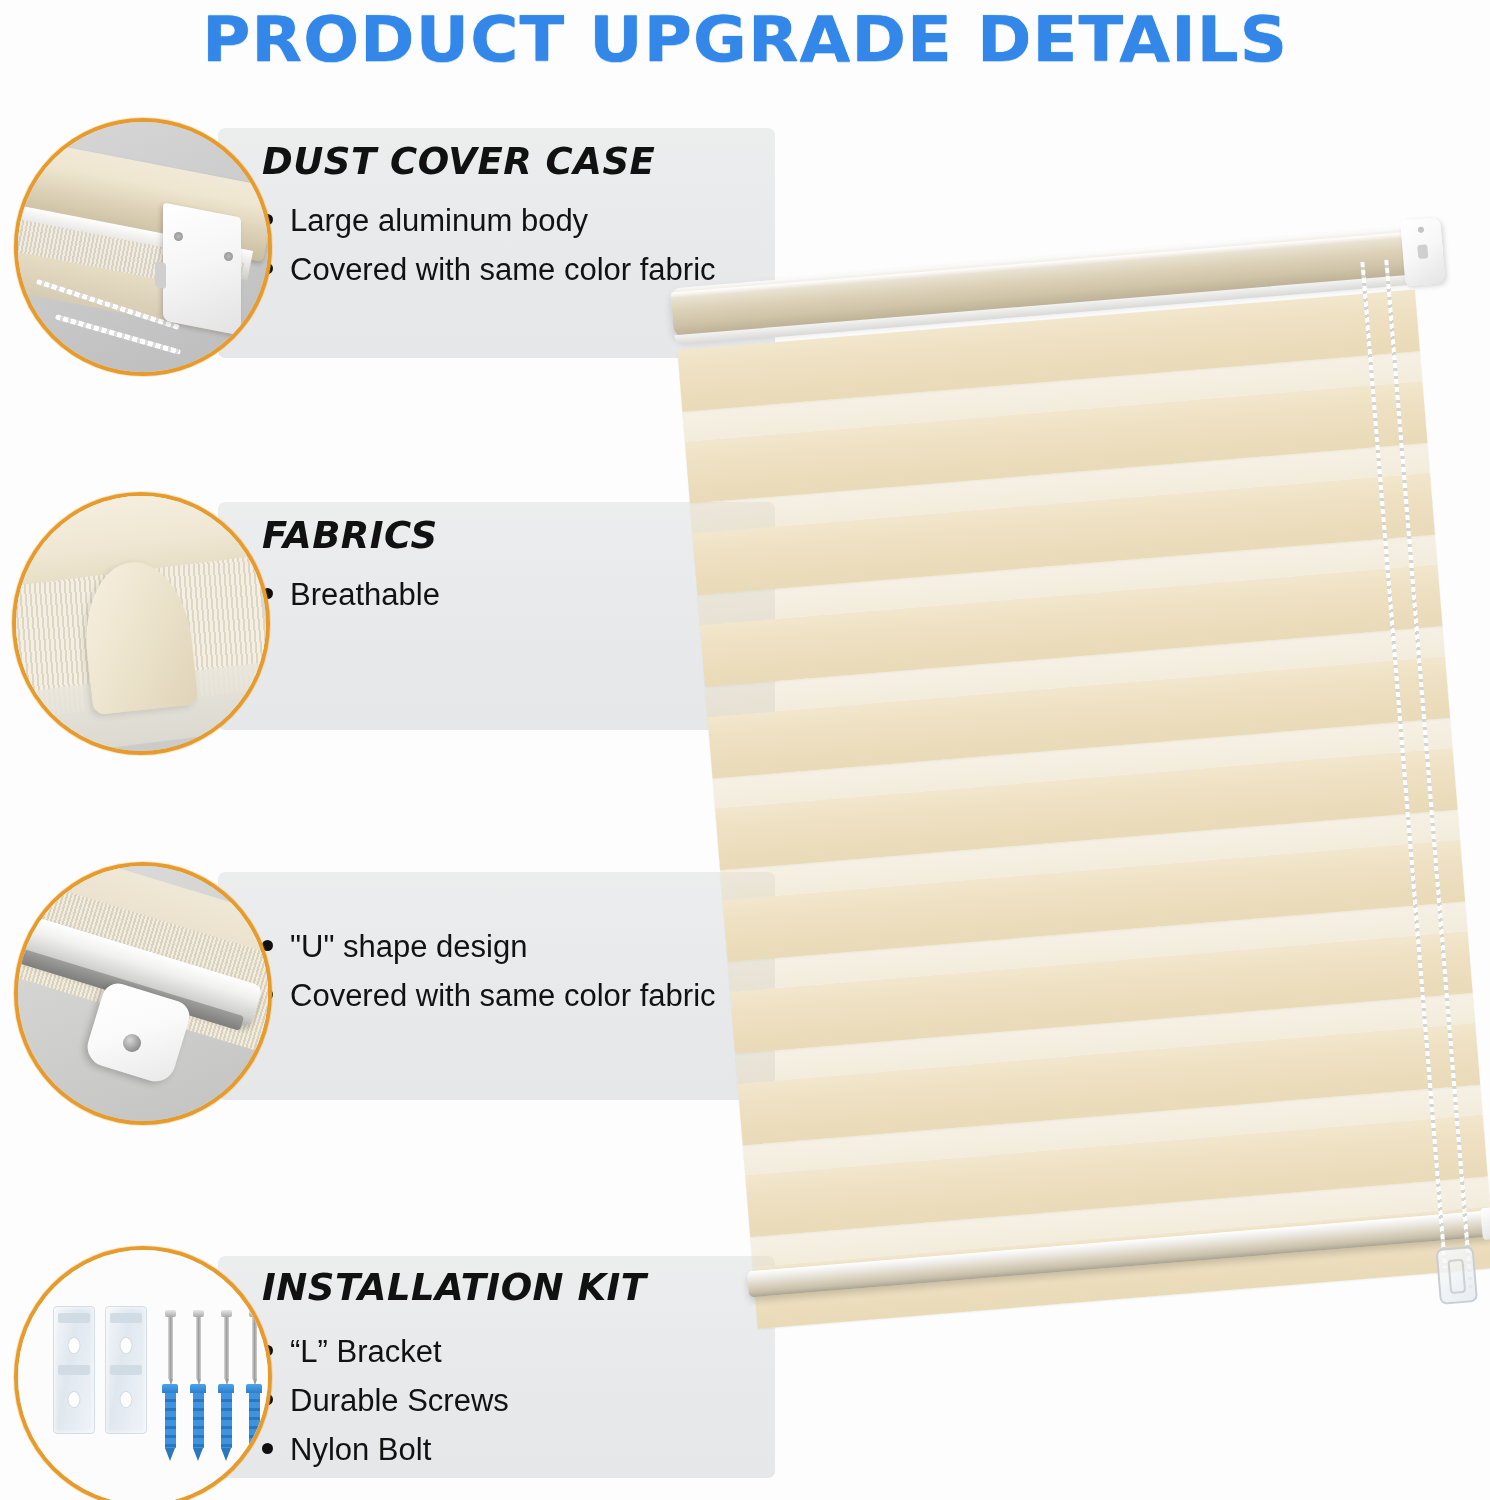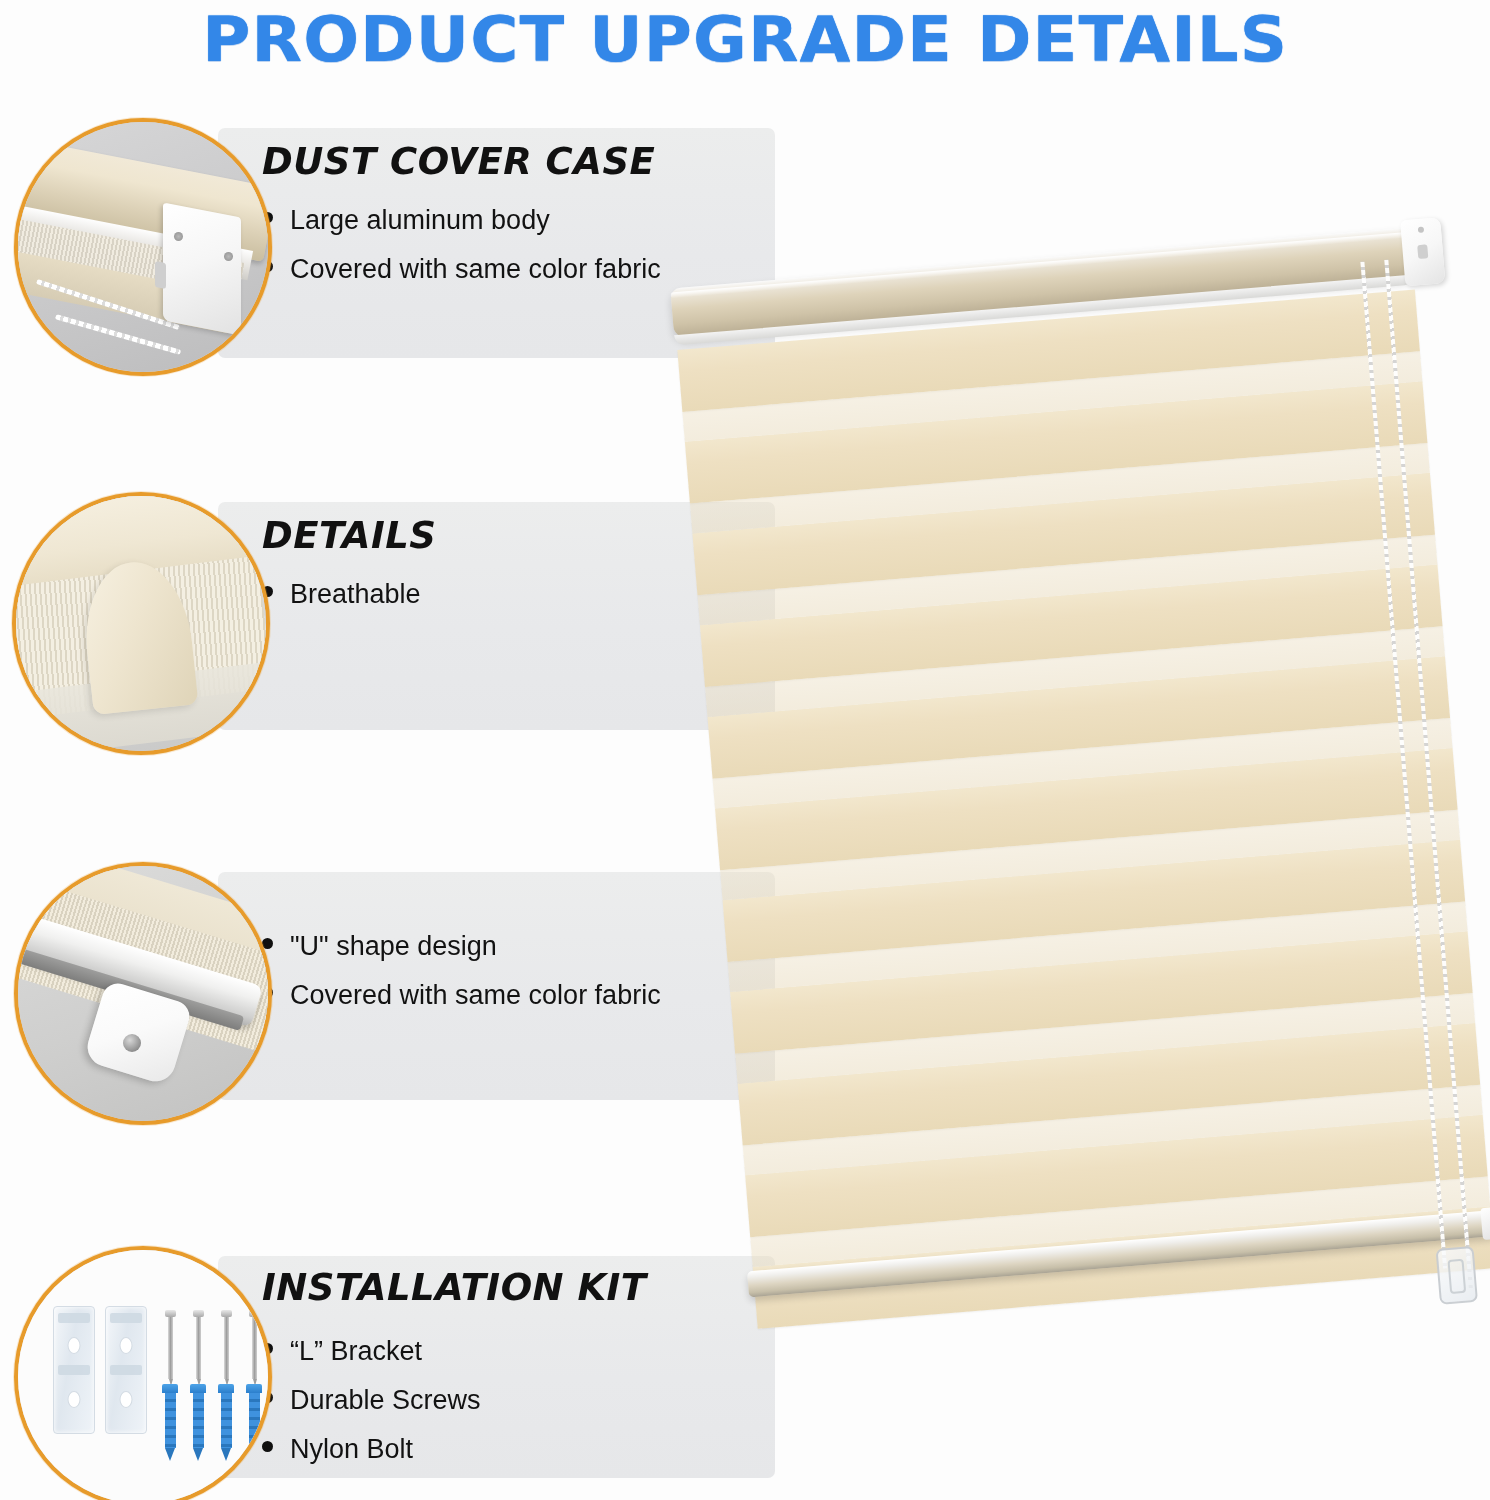--- a/index.html
+++ b/index.html
@@ -40,21 +40,21 @@
     font-size:37px;line-height:40px;
     letter-spacing:.5px;
     color:#111;
     white-space:nowrap;
     font-style:italic;
   }
   .bullets{margin:0;padding:0;list-style:none;}
   .bullets li{
     display:flex;align-items:baseline;
     font-family:"Liberation Sans","DejaVu Sans",sans-serif;
-    font-size:27px;line-height:49px;
+    font-size:31px;line-height:49px;
     color:#121212;white-space:nowrap;
   }
   .bullets li .dot{
     width:11px;height:11px;border-radius:50%;
     background:#101010;flex:0 0 11px;margin-right:17px;
     position:relative;top:-6px;
   }
 
   
   .oval{
@@ -312,21 +312,21 @@
     <div class="ovinner">
       <div class="ph2-bg"></div>
       <div class="ph2-top"></div>
       <div class="ph2-mesh"></div>
       <div class="ph2-sheer"></div>
       <div class="ph2-fold"></div>
     </div>
   </div>
 
   <div class="txtwrap" style="left:262px;top:516px;">
-    <div class="feat-title">DETAILS</div>
+    <div class="feat-title">FABRICS</div>
     <ul class="bullets" style="margin-top:14px;">
       <li>
           <span class="dot"></span>
           <span>Breathable</span>
         </li>
     </ul>
   </div>
 </div>
 
 <div class="feature">

